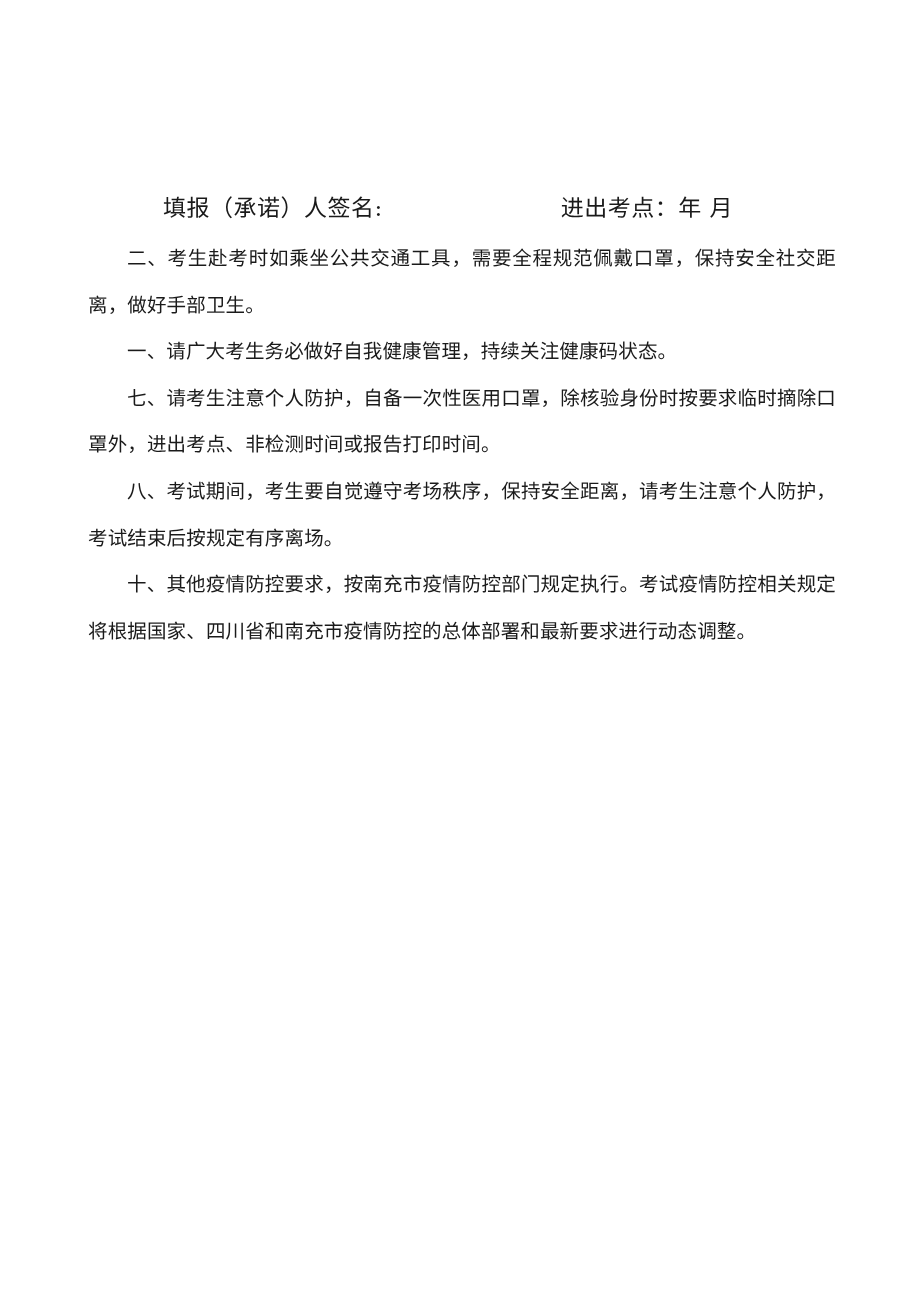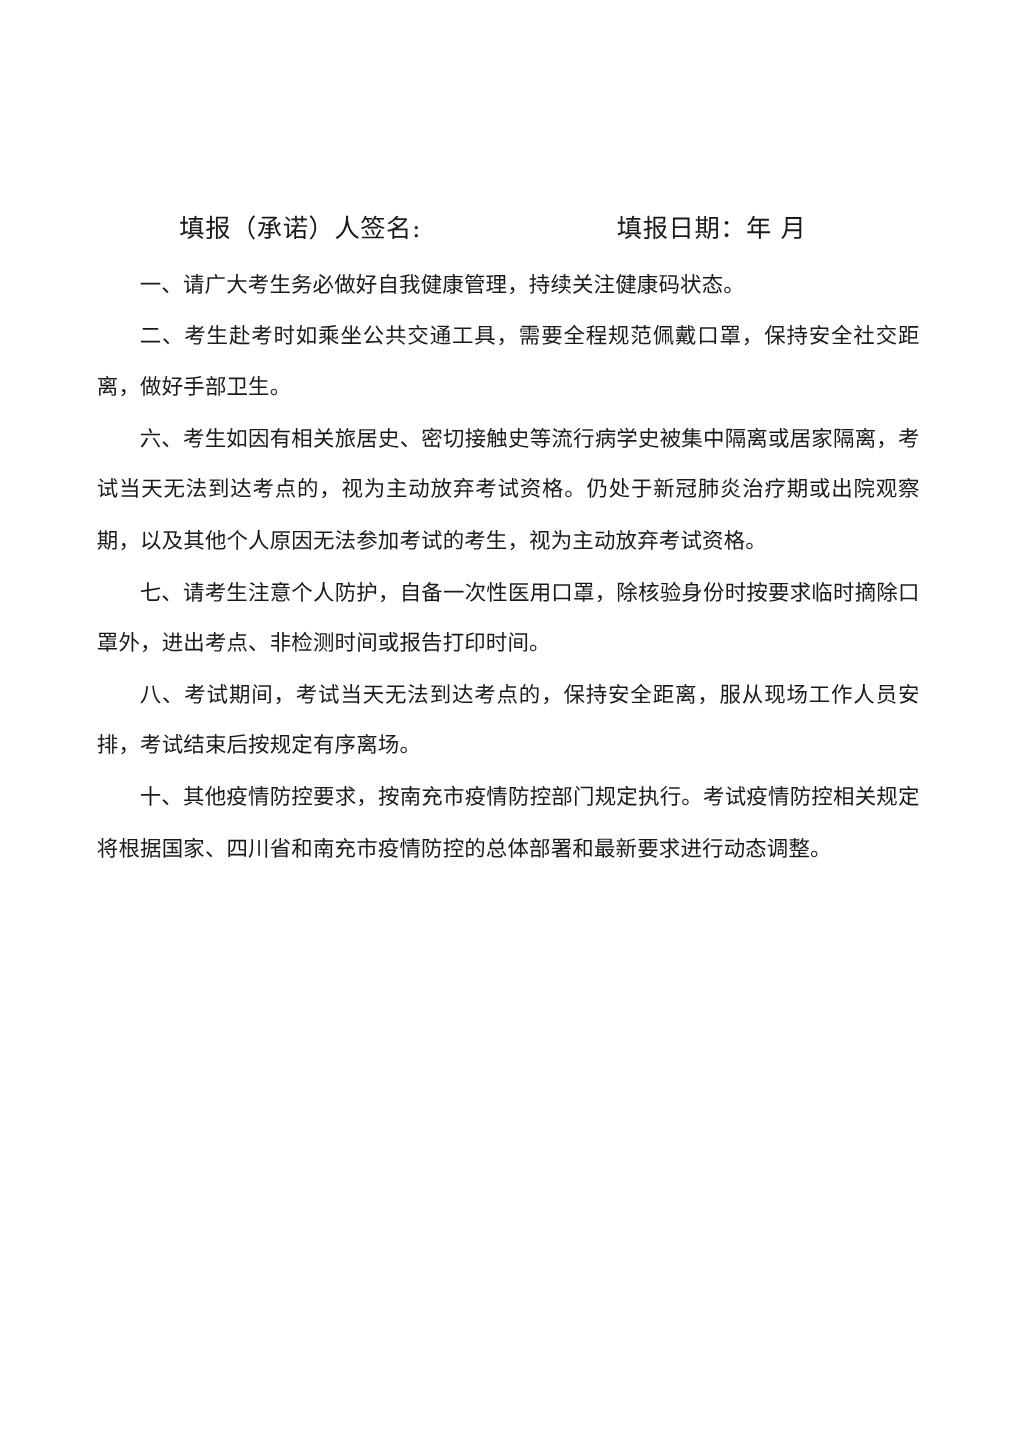--- a/index.html
+++ b/index.html
@@ -61,26 +61,25 @@
     word-break: break-all;
   }
 </style>
 </head>
 <body>
 
 <div class="page">
 
   <div class="sig-line">
     <span class="sig-name">填报（承诺）人签名:</span>
-    <span class="sig-date">填报日期：年  月</span>
+    <span class="sig-date">进出考点：年  月</span>
   </div>
 
   <div class="body-block">
+    <p class="para">二、考生赴考时如乘坐公共交通工具，需要全程规范佩戴口罩，保持安全社交距离，做好手部卫生。</p>
     <p class="para">一、请广大考生务必做好自我健康管理，持续关注健康码状态。</p>
-    <p class="para">二、考生赴考时如乘坐公共交通工具，需要全程规范佩戴口罩，保持安全社交距离，做好手部卫生。</p>
-    <p class="para">六、考生如因有相关旅居史、密切接触史等流行病学史被集中隔离或居家隔离，考试当天无法到达考点的，视为主动放弃考试资格。仍处于新冠肺炎治疗期或出院观察期，以及其他个人原因无法参加考试的考生，视为主动放弃考试资格。</p>
     <p class="para">七、请考生注意个人防护，自备一次性医用口罩，除核验身份时按要求临时摘除口罩外，进出考点、非检测时间或报告打印时间。</p>
-    <p class="para">八、考试期间，考试当天无法到达考点的，保持安全距离，服从现场工作人员安排，考试结束后按规定有序离场。</p>
+    <p class="para">八、考试期间，考生要自觉遵守考场秩序，保持安全距离，请考生注意个人防护，考试结束后按规定有序离场。</p>
     <p class="para">十、其他疫情防控要求，按南充市疫情防控部门规定执行。考试疫情防控相关规定将根据国家、四川省和南充市疫情防控的总体部署和最新要求进行动态调整。</p>
 
   </div>
 
 </div>
 
 </body></html>

